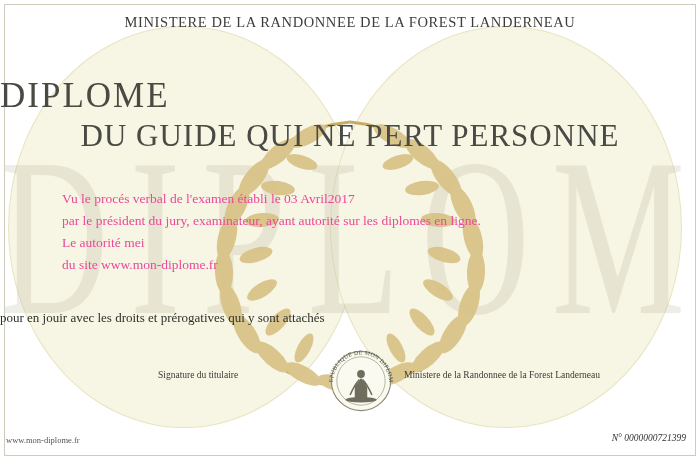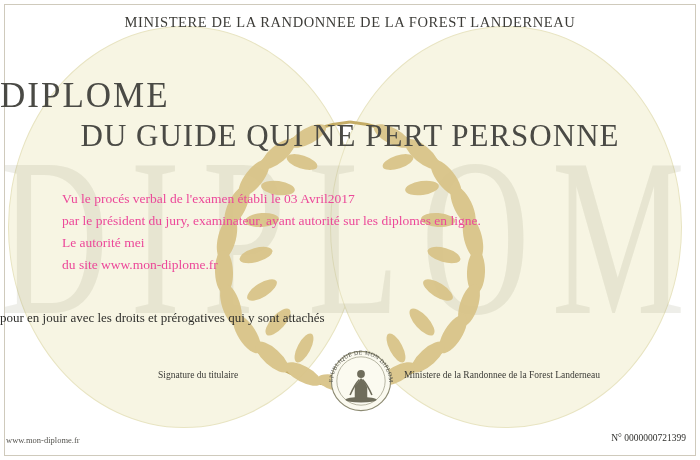--- a/index.html
+++ b/index.html
@@ -166,20 +166,21 @@
     font-size: 8.5px;
     color: #55544f;
   }
   .footer-right {
     position: absolute;
     right: 14px;
     top: 433px;
     font-size: 9.5px;
     color: #2f2f2c;
     text-align: left;
+    font-style: italic;
   }
 </style>
 </head>
 <body>
 
 <div id="certificate">
 
   <div class="bg-ellipse left"></div>
   <div class="bg-ellipse right"></div>
 

